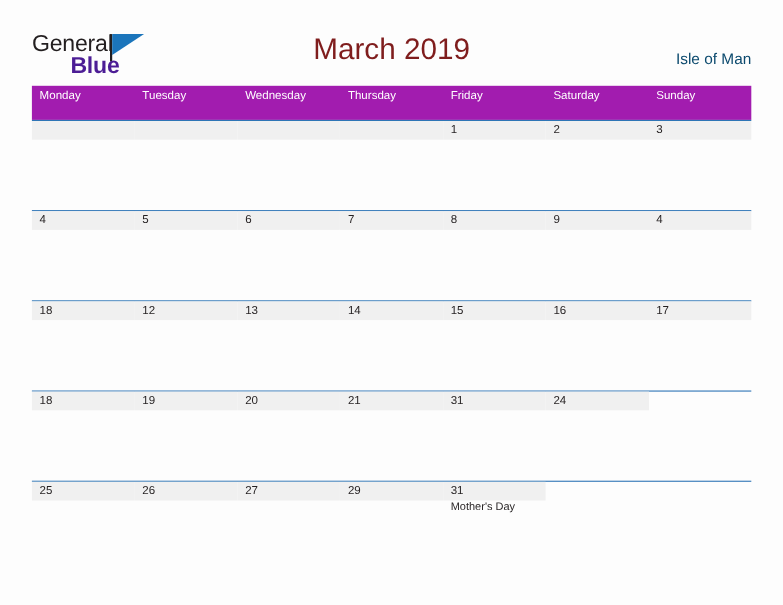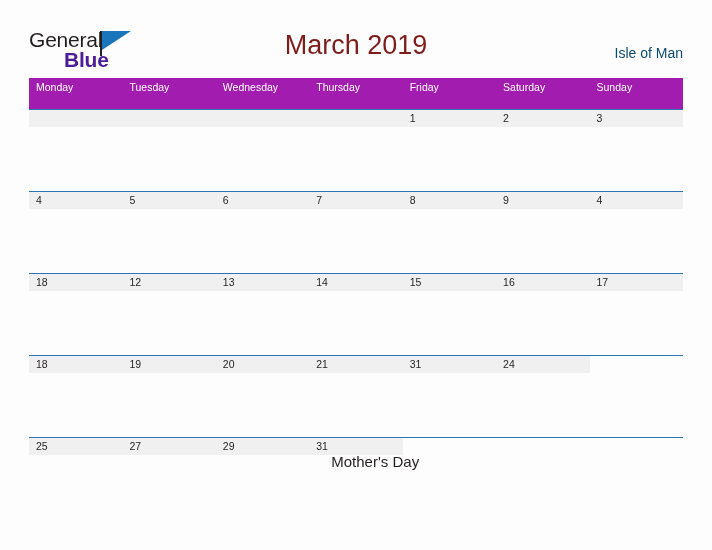--- a/index.html
+++ b/index.html
@@ -153,23 +153,23 @@
     position: absolute;
     left: 7px;
     top: 0;
     height: 17px;
     line-height: 17px;
     font-size: 10.5px;
     color: #231f20;
   }
   .day-event {
     position: absolute;
-    left: 22px;
+    left: 7px;
     top: 18px;
-    font-size: 15px;
+    font-size: 10px;
     color: #231f20;
     line-height: 12px;
     white-space: nowrap;
   }
 </style>
 </head>
 <body>
 
 <div class="page">
 
@@ -357,20 +357,25 @@
 
     <div class="week-row">
       <div class="day-strip">
         <div class="day-cell">
           <div class="day-band"></div>
           <div class="day-num">25</div>
           <div class="day-event"></div>
         </div>
         <div class="day-cell">
           <div class="day-band"></div>
+          <div class="day-num">26</div>
+          <div class="day-event"></div>
+        </div>
+        <div class="day-cell">
+          <div class="day-band"></div>
           <div class="day-num">27</div>
           <div class="day-event"></div>
         </div>
         <div class="day-cell">
           <div class="day-band"></div>
           <div class="day-num">29</div>
           <div class="day-event"></div>
         </div>
         <div class="day-cell">
           <div class="day-band"></div>

